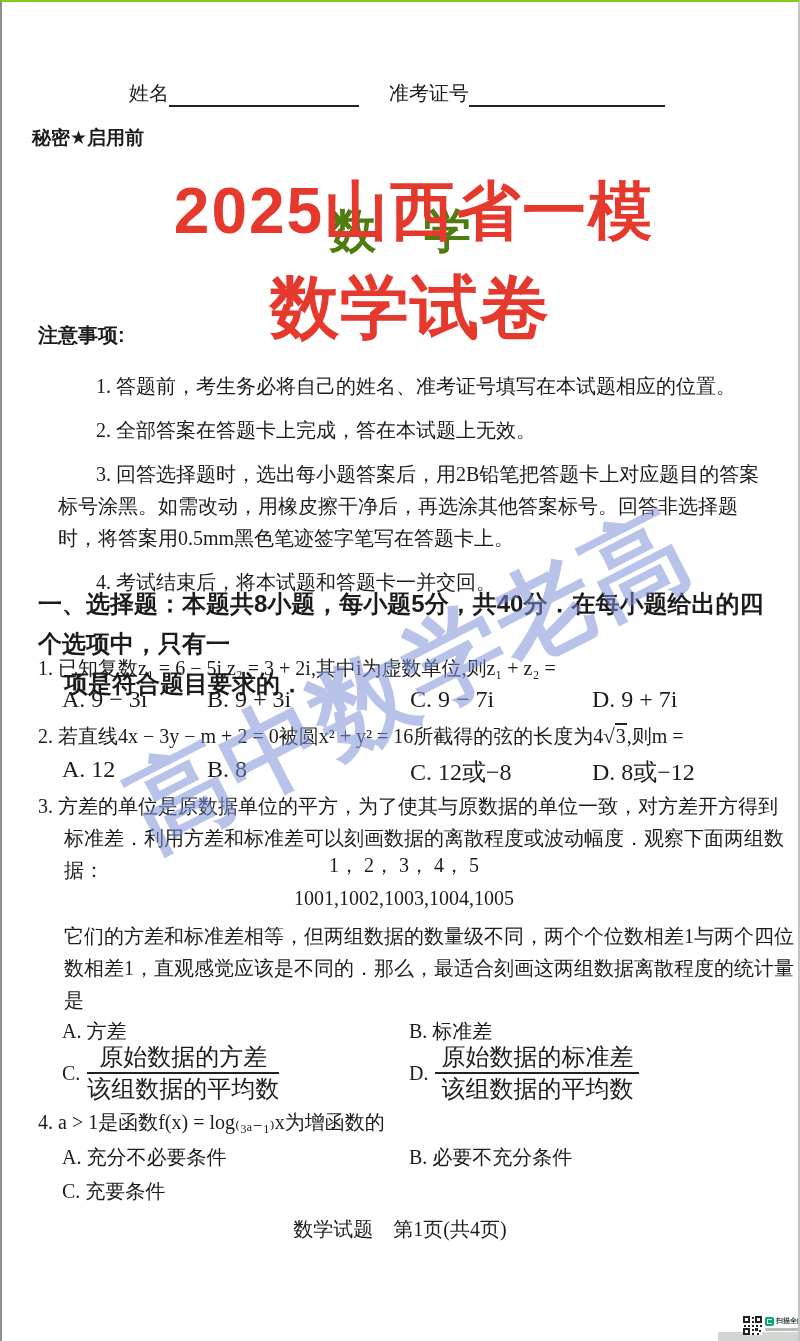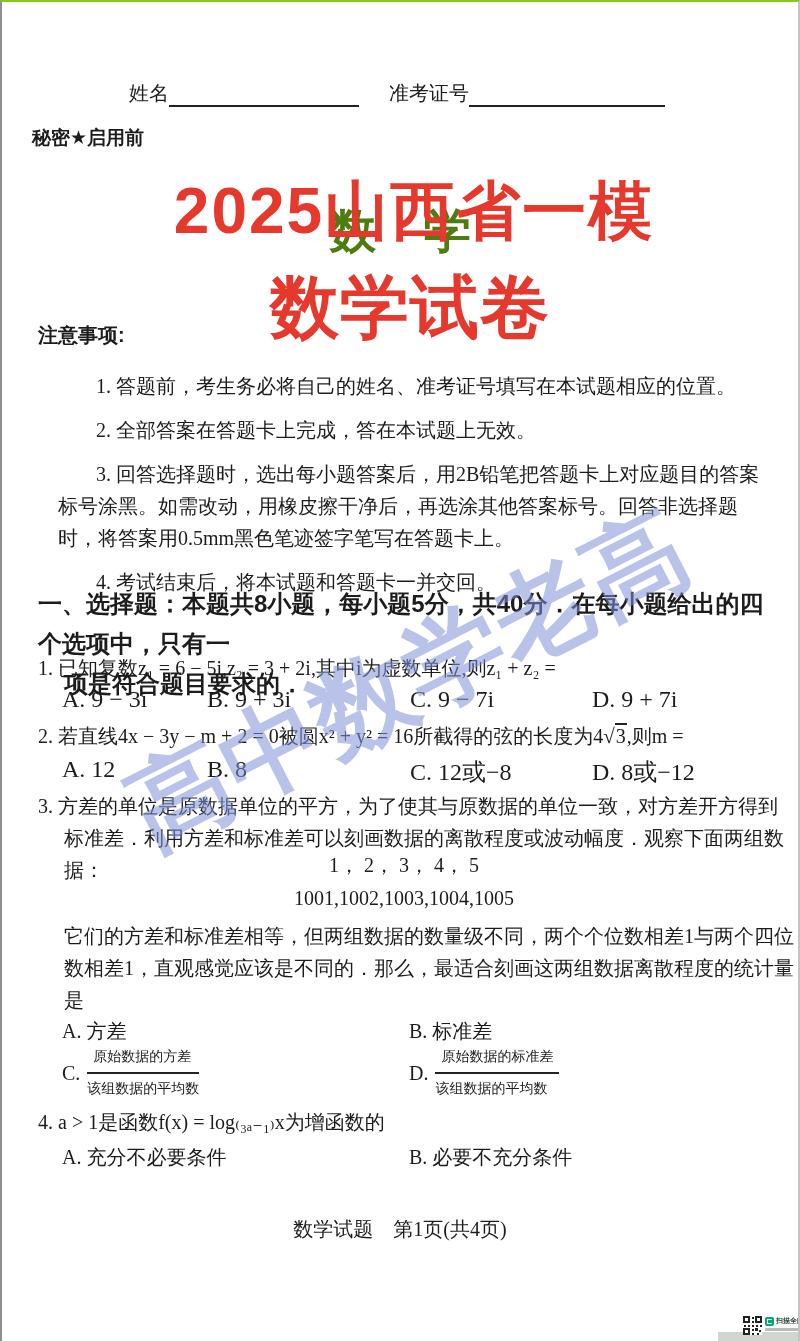--- a/index.html
+++ b/index.html
@@ -63,21 +63,21 @@
   .opts4{top:auto;left:36px;width:732px;display:grid;grid-template-columns:145px 203px 182px auto;padding-left:24px;box-sizing:border-box;font-size:24px;}
   .opts2{left:36px;width:732px;display:grid;grid-template-columns:347px auto;padding-left:24px;box-sizing:border-box;font-size:20px;}
 
   .center-line{left:36px;width:732px;text-align:center;font-size:20px;}
 
   .radicand{border-top:2px solid #222;padding:0 1px;}
   .radical{font-size:21px;}
 
   .frac-row{align-items:center;}
   .frac-opt{display:flex;align-items:center;gap:7px;}
-  .frac{display:inline-block;text-align:left;font-size:14px;line-height:26px;}
+  .frac{display:inline-block;text-align:center;font-size:24px;line-height:26px;}
   .frac .num{display:block;border-bottom:2px solid #222;padding:0 6px 2px;}
   .frac .den{display:block;padding-top:2px;}
 
   .footer{top:1214px;left:0;width:100%;text-align:center;font-size:20px;}
 
   .watermark{
     top:612px;left:78px;width:660px;text-align:center;
     transform:rotate(-27deg);
     font-family:"Liberation Sans","DejaVu Sans",sans-serif;
     font-weight:700;font-size:100px;letter-spacing:2px;white-space:nowrap;
@@ -165,20 +165,21 @@
       </span>
     </span>
   </div>
 
   <div class="abs qblock stem" style="top:1104px">4. a &gt; 1是函数f(x) = log₍₃ₐ₋₁₎x为增函数的</div>
   <div class="abs opts2" style="top:1142px">
     <span>A. 充分不必要条件</span>
     <span>B. 必要不充分条件</span>
   </div>
   <div class="abs opts2" style="top:1176px">
+    <span>C. 充要条件</span>
   </div>
 
   <div class="abs footer">数学试题　第1页(共4页)</div>
 
   <div class="abs watermark">高中数学老高</div>
 
   <div class="abs corner-shade"></div>
   <div class="abs scan-mark">
     <svg class="qr" viewBox="0 0 19 19">
       <rect x="0" y="0" width="19" height="19" fill="#fff"></rect>

